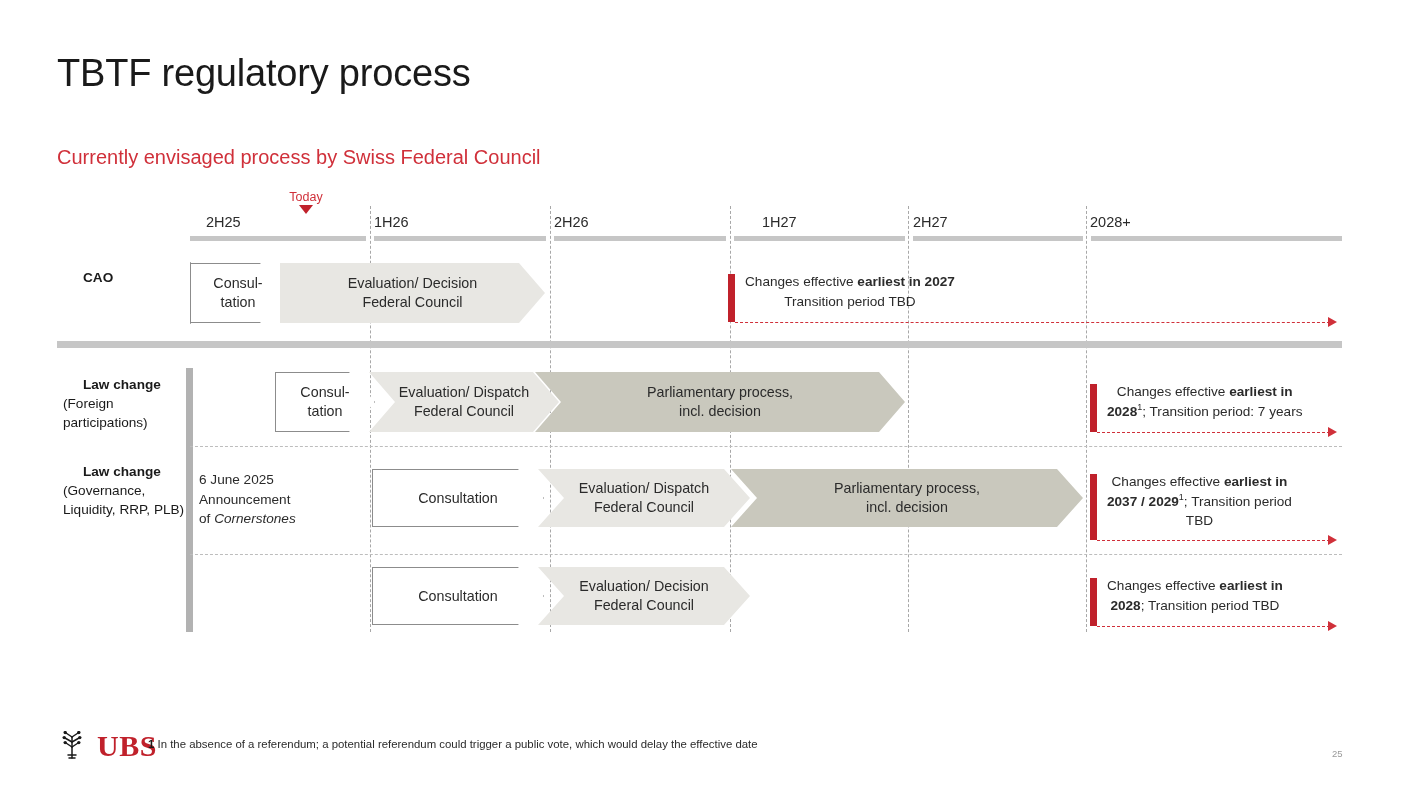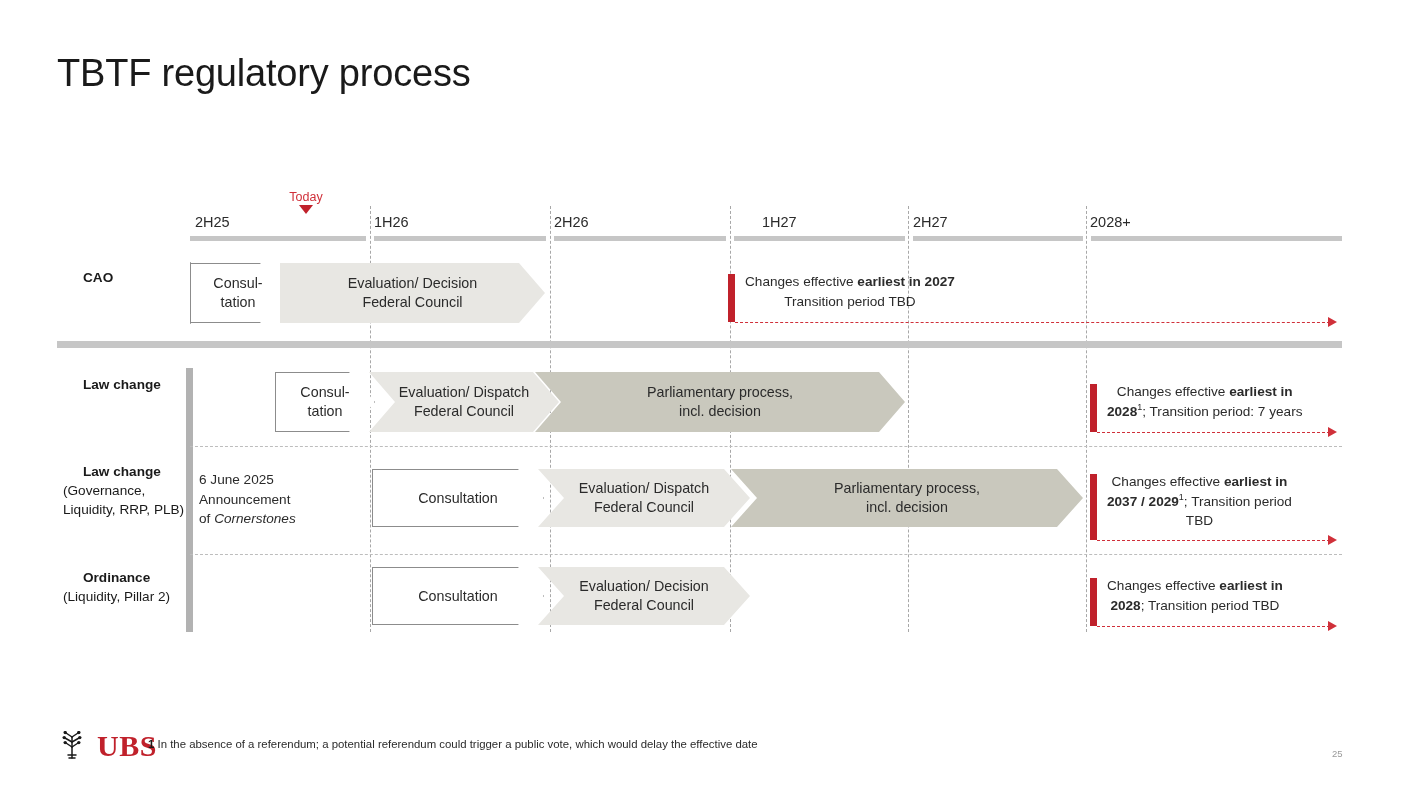--- a/index.html
+++ b/index.html
@@ -227,28 +227,29 @@
     font-size: 9.5px;
     color: #9a9a9a;
   }
 </style>
 </head>
 <body>
 
 <div class="slide">
 
   <div class="slide-title">TBTF regulatory process</div>
+  <div class="slide-subtitle">Currently envisaged process by Swiss Federal Council</div>
 
   <div class="today-wrap">
     <div class="today-label">Today</div>
     <div class="today-tri"></div>
   </div>
 
   <div class="tl-axis">
-    <div class="tl-label" style="left:5px;">2H25</div>
+    <div class="tl-label" style="left:16px;">2H25</div>
     <div class="tl-label" style="left:184px;">1H26</div>
 
     <div class="tl-label" style="left:364px;">2H26</div>
     <div class="tl-label" style="left:572px;">1H27</div>
     <div class="tl-label" style="left:723px;">2H27</div>
     <div class="tl-label" style="left:900px;">2028+</div>
 
     <div class="tl-seg" style="left:0px;   width:176px;"></div>
     <div class="tl-seg" style="left:184px; width:172px;"></div>
     <div class="tl-seg" style="left:364px; width:172px;"></div>
@@ -283,20 +284,21 @@
       <span>Transition period TBD</span>
     </div>
   </div>
   <div class="arrow-line" style="left:735px; top:322px; width:595px;"></div>
   <div class="arrow-head" style="left:1328px; top:317px;"></div>
 
   <div class="hsep" style="left:57px; top:341px; width:1285px;"></div>
 
   <div class="row-label" style="top:375px;">
     <span class="rl-main">Law change</span>
+    <span class="rl-sub">(Foreign participations)</span>
   </div>
 
   <div class="vbar" style="left:186px; top:368px; height:264px;"></div>
 
   <div class="chev chev-white" style="left:275px; top:372px; width:100px; height:60px;">
     <span>Consul-<br>tation</span>
   </div>
   <div class="chev chev-light" style="left:369px; top:372px; width:190px; height:60px;">
     <span>Evaluation/ Dispatch<br>Federal Council</span>
   </div>
@@ -343,24 +345,20 @@
       <span>Changes effective </span><b>earliest in</b><br>
       <b>2037 / 2029</b><sup>1</sup><span>; Transition period</span><br>
       <span>TBD</span>
     </div>
   </div>
   <div class="arrow-line" style="left:1097px; top:540px; width:233px;"></div>
   <div class="arrow-head" style="left:1328px; top:535px;"></div>
 
   <div class="vdash" style="left:190px; top:554px; width:1152px; height:0; border-left:none; border-top:1px dashed #bdbdbd;"></div>
 
-  <div class="row-label" style="top:568px;">
-    <span class="rl-main">Ordinance</span>
-    <span class="rl-sub">(Liquidity, Pillar 2)</span>
-  </div>
 
   <div class="chev chev-white" style="left:372px; top:567px; width:172px; height:58px;">
     <span>Consultation</span>
   </div>
   <div class="chev chev-light" style="left:538px; top:567px; width:212px; height:58px;">
     <span>Evaluation/ Decision<br>Federal Council</span>
   </div>
 
   <div class="eff" style="left:1090px; top:578px; width:250px;">
     <div class="eff-bar" style="height:48px;"></div>

